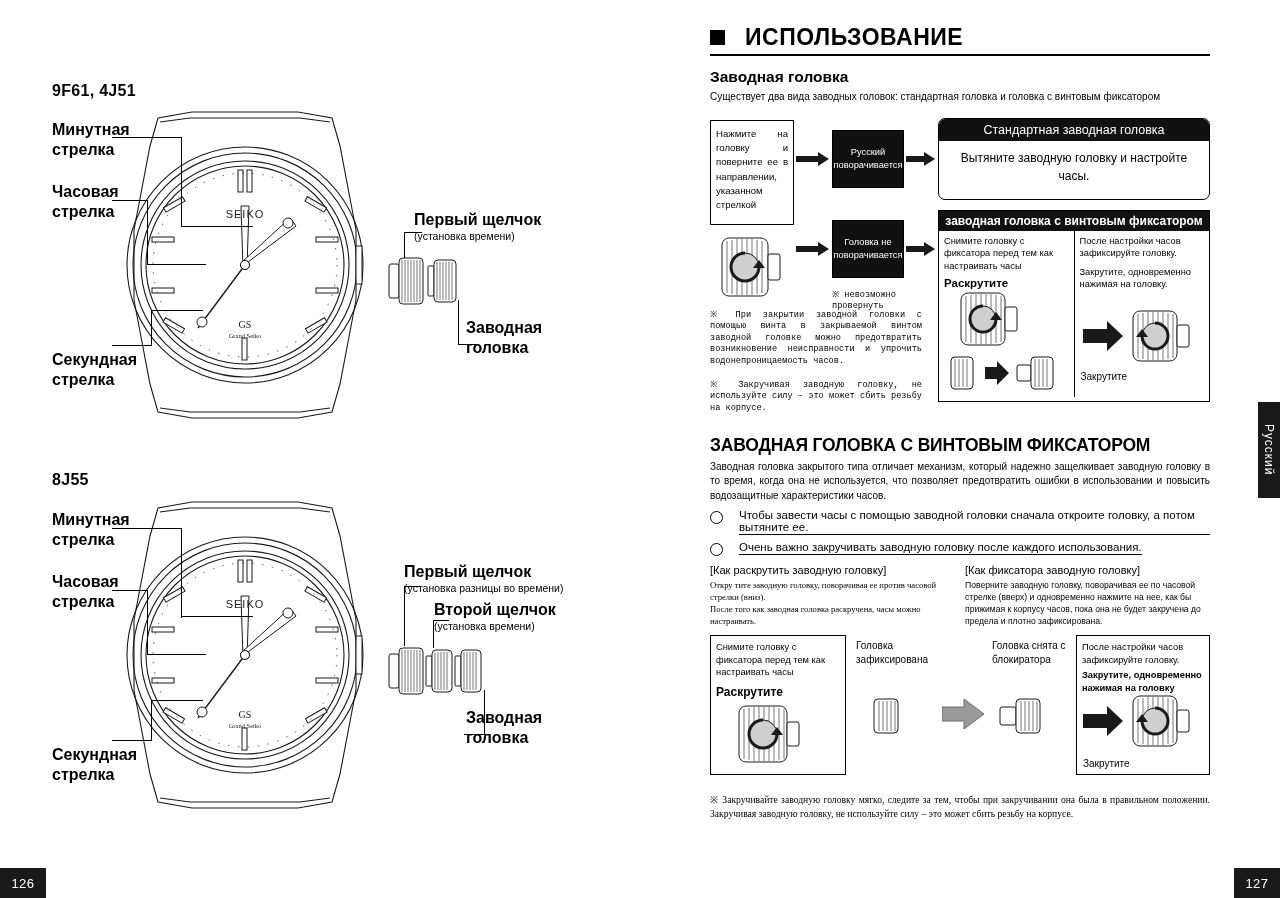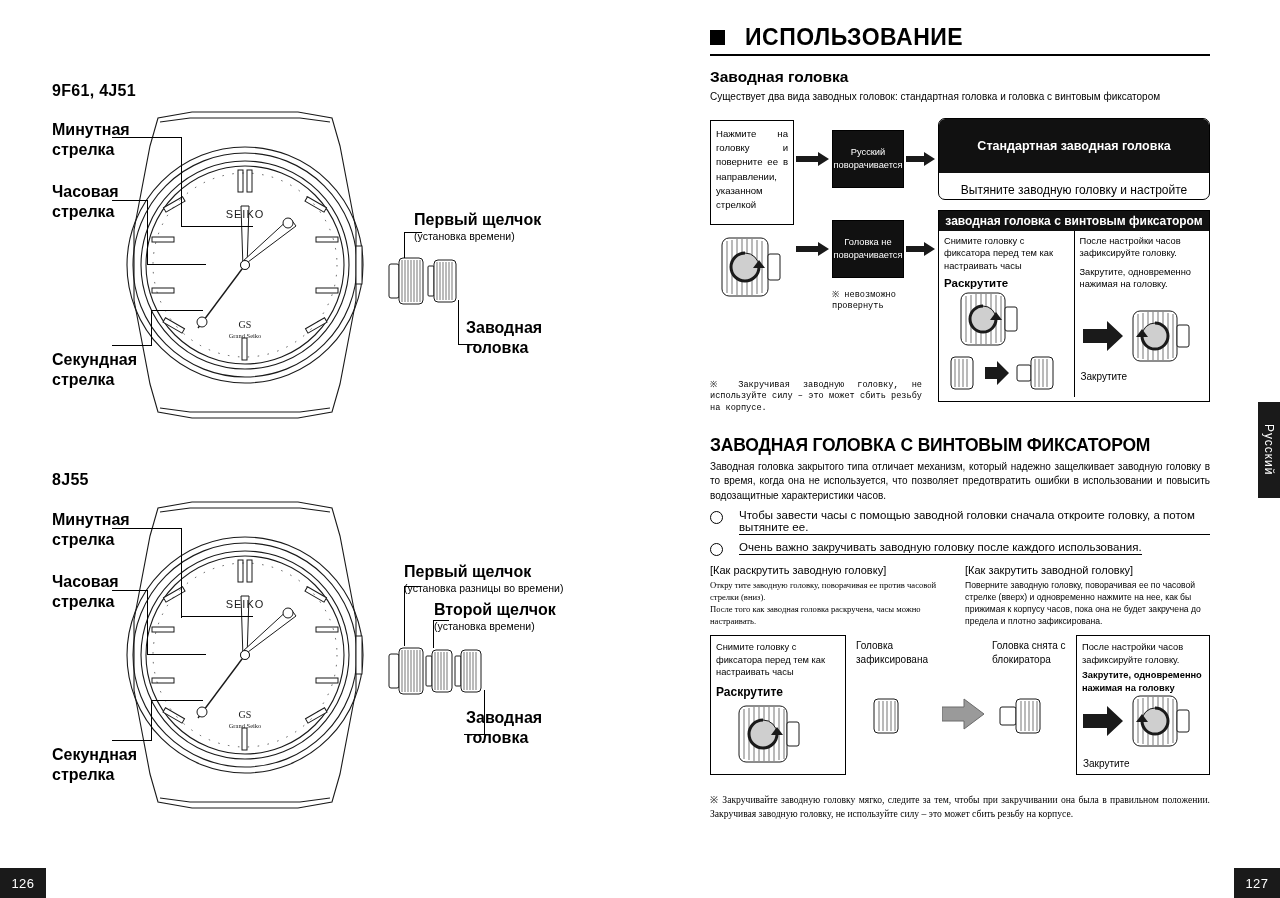--- a/index.html
+++ b/index.html
@@ -401,21 +401,21 @@
         <div class="tiny" style="position:absolute;left:122px;top:176px;width:76px;">※ невозможно провернуть</div>
 
         <svg style="position:absolute;left:196px;top:38px;" width="30" height="14">
           <polygon points="0,4 18,4 18,0 29,7 18,14 18,10 0,10" fill="#1a1a1a"></polygon>
         </svg>
         <svg style="position:absolute;left:196px;top:128px;" width="30" height="14">
           <polygon points="0,4 18,4 18,0 29,7 18,14 18,10 0,10" fill="#1a1a1a"></polygon>
         </svg>
 
         <div class="bx bx-round" style="left:228px;top:4px;width:272px;height:82px;overflow:hidden;">
-          <div style="background:#111;color:#fff;text-align:center;font-size:12.5px;font-weight:bold;padding:20px 0;">Стандартная заводная головка</div>
+          <div style="background:#111;color:#fff;text-align:center;font-size:12.5px;font-weight:normal;padding:4px 0;">Стандартная заводная головка</div>
           <div style="text-align:center;font-size:12px;line-height:1.5;padding:8px 10px;">Вытяните заводную головку и настройте часы.</div>
         </div>
 
         <div class="bx" style="left:228px;top:96px;width:272px;height:192px;overflow:hidden;">
           <div style="background:#111;color:#fff;text-align:center;font-size:12px;font-weight:bold;padding:3px 0;">заводная головка с винтовым фиксатором</div>
           <div style="display:flex;height:166px;">
 
             <div style="width:136px;border-right:1px solid #000;padding:4px 5px;position:relative;">
               <div class="tiny2">Снимите головку с фиксатора перед тем как настраивать часы</div>
               <div style="font-size:11.5px;font-weight:bold;margin-top:5px;">Раскрутите</div>
@@ -483,20 +483,21 @@
                   <circle cx="76" cy="31" r="13" fill="#cfcfcf"></circle>
                 </g>
                 <path d="M76 18 A13 13 0 1 1 63 31" fill="none" stroke="#1a1a1a" stroke-width="3"></path>
                 <polygon points="63,24 69,32 57,32" fill="#1a1a1a"></polygon>
               </svg>
               <div style="position:absolute;left:6px;top:140px;font-size:10px;">Закрутите</div>
             </div>
           </div>
         </div>
 
+        <div class="tiny" style="position:absolute;left:0;top:196px;width:212px;text-align:justify;">※ При закрытии заводной головки с помощью винта в закрываемой винтом заводной головке можно предотвратить возникновение неисправности и упрочить водонепроницаемость часов.</div>
         <div class="tiny" style="position:absolute;left:0;top:266px;width:212px;text-align:justify;">※ Закручивая заводную головку, не используйте силу – это может сбить резьбу на корпусе.</div>
       </div>
 
       <div class="h2b" style="margin-top:6px;">ЗАВОДНАЯ ГОЛОВКА С ВИНТОВЫМ ФИКСАТОРОМ</div>
       <div class="para" style="text-align:justify;">Заводная головка закрытого типа отличает механизм, который надежно защелкивает заводную головку в то время, когда она не используется, что позволяет предотвратить ошибки в использовании и повысить водозащитные характеристики часов.</div>
 
       <div class="bullet-row">
         <div class="circ"></div>
         <div class="bullet-txt">Чтобы завести часы с помощью заводной головки сначала откроите головку, а потом вытяните ее.</div>
       </div>
@@ -505,21 +506,21 @@
         <div class="bullet-txt">Очень важно закручивать заводную головку после каждого использования.</div>
       </div>
 
       <div class="howrow">
         <div class="howcol">
           <div class="howhead">[Как раскрутить заводную головку]</div>
           <div class="howtxt" style="white-space:pre-line;font-family:Liberation Serif, serif;">Откру тите заводную головку, поворачивая ее против часовой стрелки (вниз).
 После того как заводная головка раскручена, часы можно настраивать.</div>
         </div>
         <div class="howcol">
-          <div class="howhead">[Как закрутить заводной головку]</div>
+          <div class="howhead">[Как фиксатора заводную головку]</div>
           <div class="howtxt">Поверните заводную головку, поворачивая ее по часовой стрелке (вверх) и одновременно нажмите на нее, как бы прижимая к корпусу часов, пока она не будет закручена до предела и плотно зафиксирована.</div>
         </div>
       </div>
 
       <div class="lowbox">
 
         <div class="bx" style="left:0;top:0;width:136px;height:140px;padding:5px;position:absolute;">
           <div class="tiny2">Снимите головку с фиксатора перед тем как настраивать часы</div>
           <div style="font-size:12px;font-weight:bold;margin-top:6px;">Раскрутите</div>
           <svg style="position:absolute;left:22px;top:66px;" width="100" height="66">

